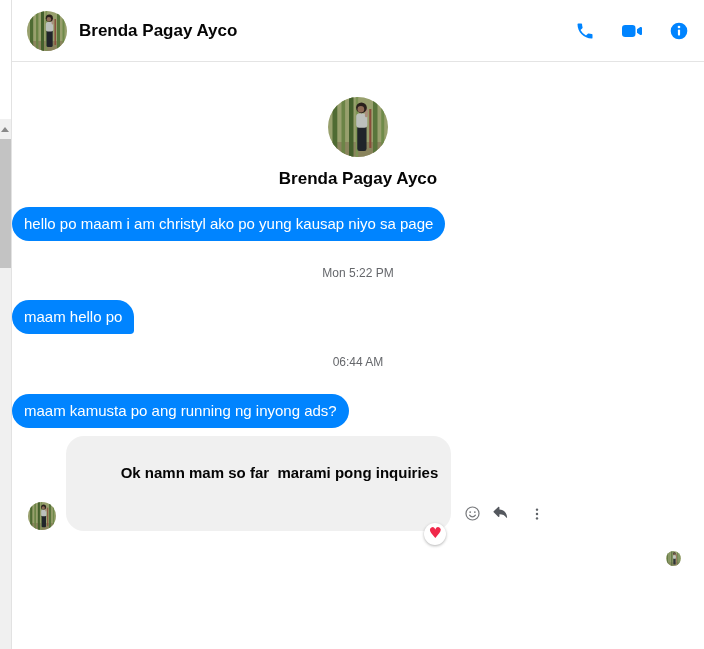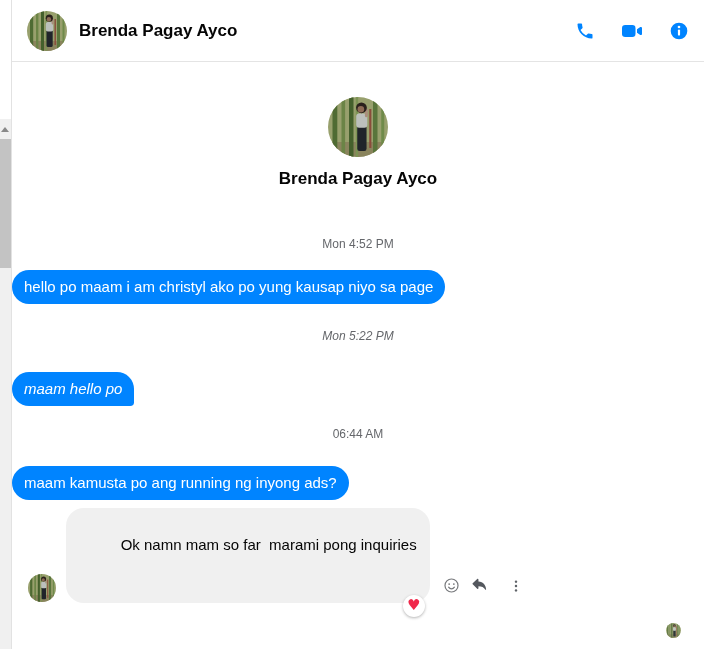--- a/index.html
+++ b/index.html
@@ -33,37 +33,37 @@
   .hicon { display:flex; align-items:center; justify-content:center; cursor:pointer; }
 
   
   .chat { position:relative; height:587px; background:#fff; }
 
   .profile-block { display:flex; flex-direction:column; align-items:center; padding-top:35px; }
   .profile-name { margin-top:11px; font-size:17px; font-weight:bold; color:#050505; line-height:21px; }
 
   .timestamp { text-align:center; font-size:12px; color:#65676b; line-height:15px; }
   .ts-1 { margin-top:48px; }
-  .ts-2 { margin-top:25px;font-style:italic; }
+  .ts-2 { margin-top:25px; }
   .ts-3 { margin-top:21px; }
 
   .row-sent { display:flex; justify-content:flex-start; padding-right:8px; }
   .m-1 { margin-top:18px; }
-  .m-2 { margin-top:28px;font-style:italic; }
+  .m-2 { margin-top:19px; }
   .m-3 { margin-top:3px; }
   .m-4 { margin-top:24px; }
   .bubble-sent { background:#0084ff; color:#fff; font-size:15px; line-height:20px;
     padding:7px 12px; border-radius:18px; max-width:580px; }
   .grp-first { border-radius:18px 18px 4px 18px; }
   .grp-last  { border-radius:18px 4px 18px 18px; }
 
   .row-received { display:flex; align-items:flex-end; padding-left:16px; margin-top:8px; }
   .row-received .avatar { margin-bottom:1px; }
   .bubble-received { position:relative; background:#f0f0f0; color:#050505; font-size:15px;
-    line-height:20px; padding:7px 13px 8px; border-radius:18px; margin-left:10px; white-space:pre-wrap; }
+    line-height:20px; padding:7px 13px 8px; border-radius:18px; margin-left:10px; white-space:pre-wrap;font-weight:bold; }
   .reaction-badge { position:absolute; right:5px; bottom:-14px; width:22px; height:22px;
     background:#fff; border-radius:50%; box-shadow:0 1px 3px rgba(0,0,0,.3);
     display:flex; align-items:center; justify-content:center; cursor:pointer; }
   .reaction-badge span { color:#f0284a; font-size:15px; line-height:1;
     font-family:"DejaVu Sans", sans-serif; margin-top:-1px; }
 
   .msg-actions { display:flex; align-items:center; gap:11px; margin-left:13px; margin-bottom:9px; }
   .action-icon { display:flex; align-items:center; justify-content:center; cursor:pointer; }
   .action-icon.kebab { margin-left:10px; }
 
@@ -134,21 +134,20 @@
 
     <div class="chat">
 
       <div class="profile-block">
         <svg class="avatar av60" viewBox="0 0 40 40">
             <use href="#avatar-art"></use>
           </svg>
         <div class="profile-name">Brenda Pagay Ayco</div>
       </div>
 
-      <div class="timestamp ts-1">Mon 4:52 PM</div>
 
       <div class="row-sent m-1">
         <div class="bubble-sent">hello po maam i am christyl ako po yung kausap niyo sa page</div>
       </div>
 
       <div class="timestamp ts-2">Mon 5:22 PM</div>
 
       <div class="row-sent m-2">
         <div class="bubble-sent grp-first">maam hello po</div>
       </div>

